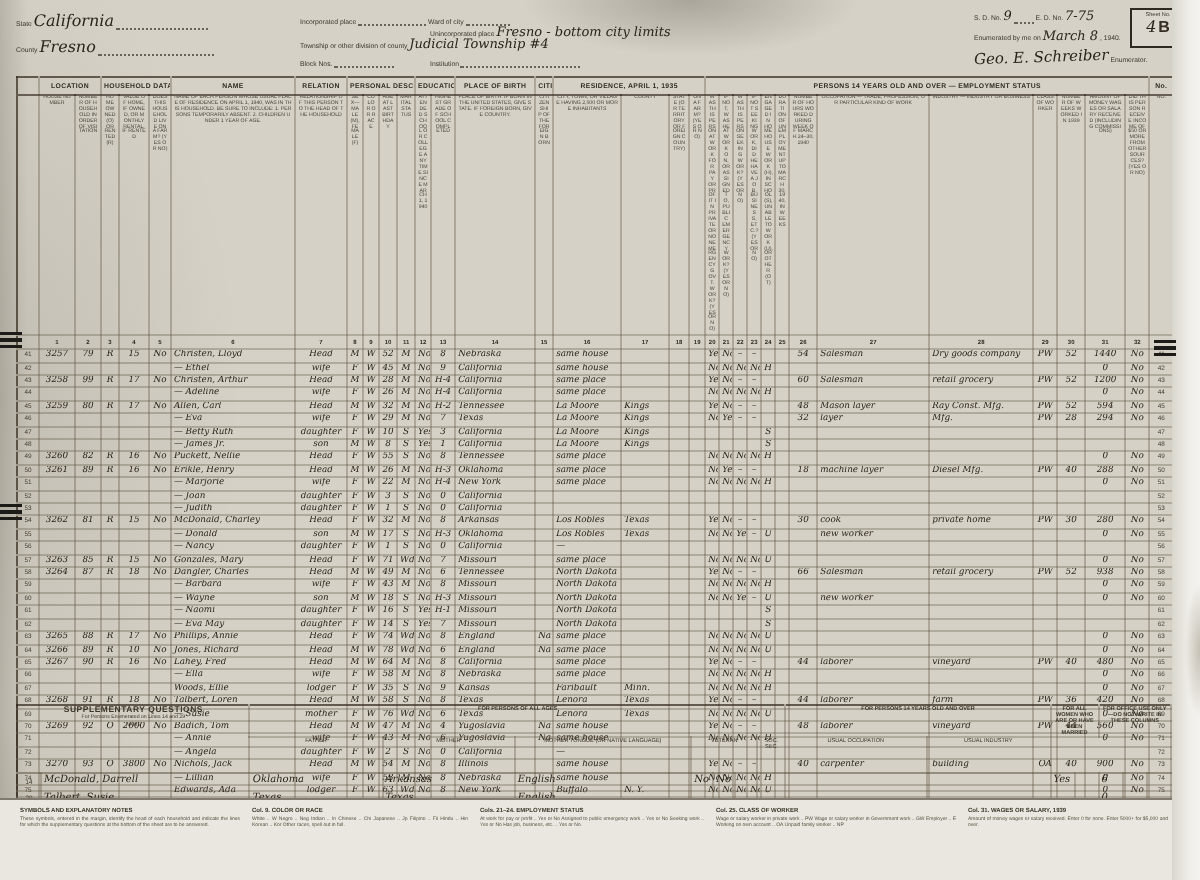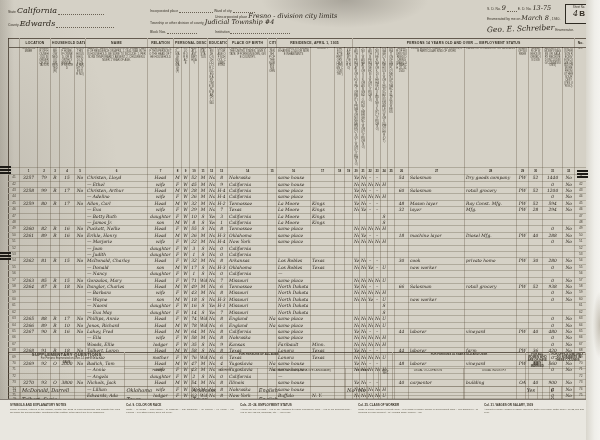--- a/index.html
+++ b/index.html
@@ -90,52 +90,52 @@
 <div id="scan">
 
   <div class="hdr">
     <div class="fld" style="left:8px;top:6px;">
       <span class="lbl">State</span>
       <span class="hand big">California</span>
       <span class="fill" style="width:46px"></span>
     </div>
     <div class="fld" style="left:8px;top:19px;">
       <span class="lbl">County</span>
-      <span class="hand big">Edwards</span>
+      <span class="hand big">Fresno</span>
       <span class="fill" style="width:58px"></span>
     </div>
     <div class="fld" style="left:150px;top:7px;">
       <span class="lbl">Incorporated place</span>
       <span class="fill" style="width:34px"></span>
       <span class="lbl">Ward of city</span>
       <span class="fill" style="width:22px"></span>
     </div>
     <div class="fld" style="left:150px;top:18px;">
       <span class="lbl">Township or other division of county</span>
       <span class="hand mid">Judicial Township #4</span>
     </div>
     <div class="fld" style="left:150px;top:28px;">
       <span class="lbl">Block Nos.</span>
       <span class="fill" style="width:30px"></span>
     </div>
     <div class="fld" style="left:215px;top:12px;">
       <span class="lbl">Unincorporated place</span>
-      <span class="hand mid">Fresno - division city limits</span>
+      <span class="hand mid">Fresno - bottom city limits</span>
     </div>
     <div class="fld" style="left:215px;top:28px;">
       <span class="lbl">Institution</span>
       <span class="fill" style="width:60px"></span>
     </div>
     <div class="sd">
       <div class="row">
         <span class="lbl">S. D. No.</span>
         <span class="hand mid">9</span>
         <span class="fill" style="width:10px"></span>
         <span class="lbl">E. D. No.</span>
-        <span class="hand mid">13-75</span>
+        <span class="hand mid">7-75</span>
       </div>
       <div class="row">
         <span class="lbl">Enumerated by me on</span>
         <span class="hand mid">March 8</span>
         <span class="lbl">, 1940.</span>
       </div>
       <div class="row">
         <span class="sig">Geo. E. Schreiber</span>
         <span class="lbl">Enumerator.</span>
       </div>

